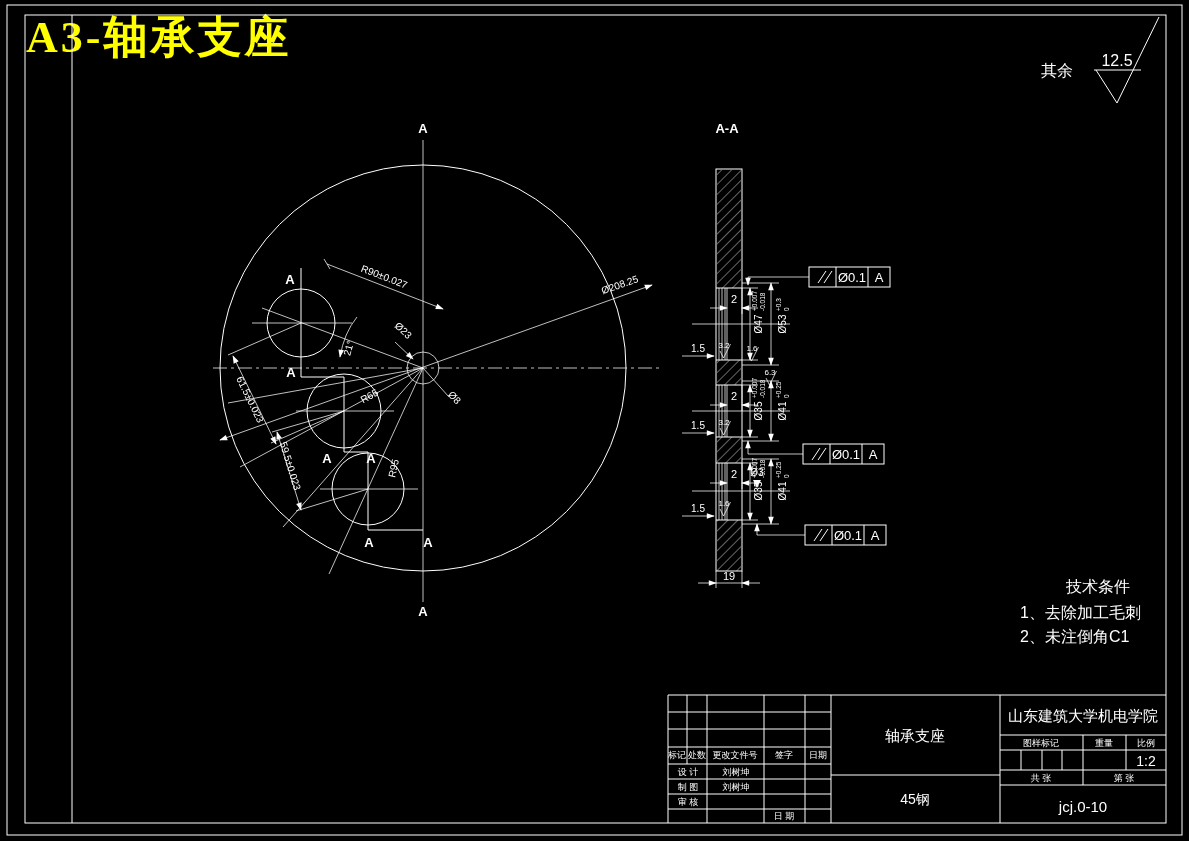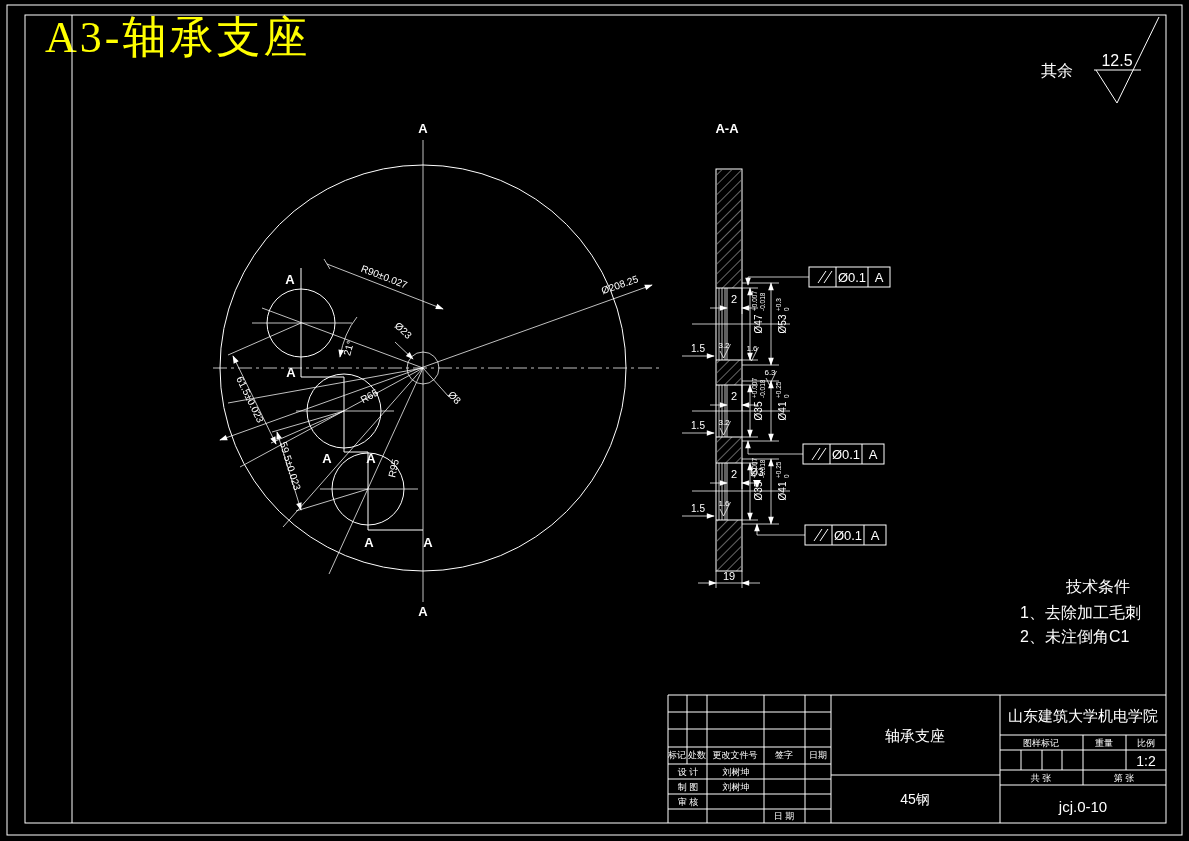--- a/index.html
+++ b/index.html
@@ -1,20 +1,20 @@
 <!DOCTYPE html>
 <html><head>
 <meta charset="utf-8">
 <style>
   html,body{margin:0;padding:0;background:#000;}
   .canvas{position:relative;width:1189px;height:841px;background:#000;overflow:hidden;
           font-family:"Liberation Sans",sans-serif;}
   .canvas svg{position:absolute;left:0;top:0;}
-  .title{position:absolute;left:26px;top:8px;font-size:44px;font-weight:normal;color:#ffff00;
-         letter-spacing:3px;white-space:nowrap;font-family:"Liberation Serif",serif;margin-left:19px;}
+  .title{position:absolute;left:26px;top:8px;font-size:44px;font-weight:bold;color:#ffff00;
+         letter-spacing:3px;white-space:nowrap;font-family:"Liberation Serif",serif;}
   svg .ln{stroke:#fff;stroke-width:1;fill:none;}
   svg .thin{stroke:#fff;stroke-width:0.75;fill:none;}
   svg .cl{stroke:#fff;stroke-width:0.75;fill:none;stroke-dasharray:14 4 3 4;}
   svg text{fill:#fff;font-family:"Liberation Sans",sans-serif;}
   svg .dim{font-size:10px;}
   svg .dim11{font-size:11px;}
   svg .tol{font-size:6.5px;}
   svg .ra{font-size:8px;}
   svg .sec{font-size:13px;font-weight:bold;}
   svg .fcf{font-size:13px;}

